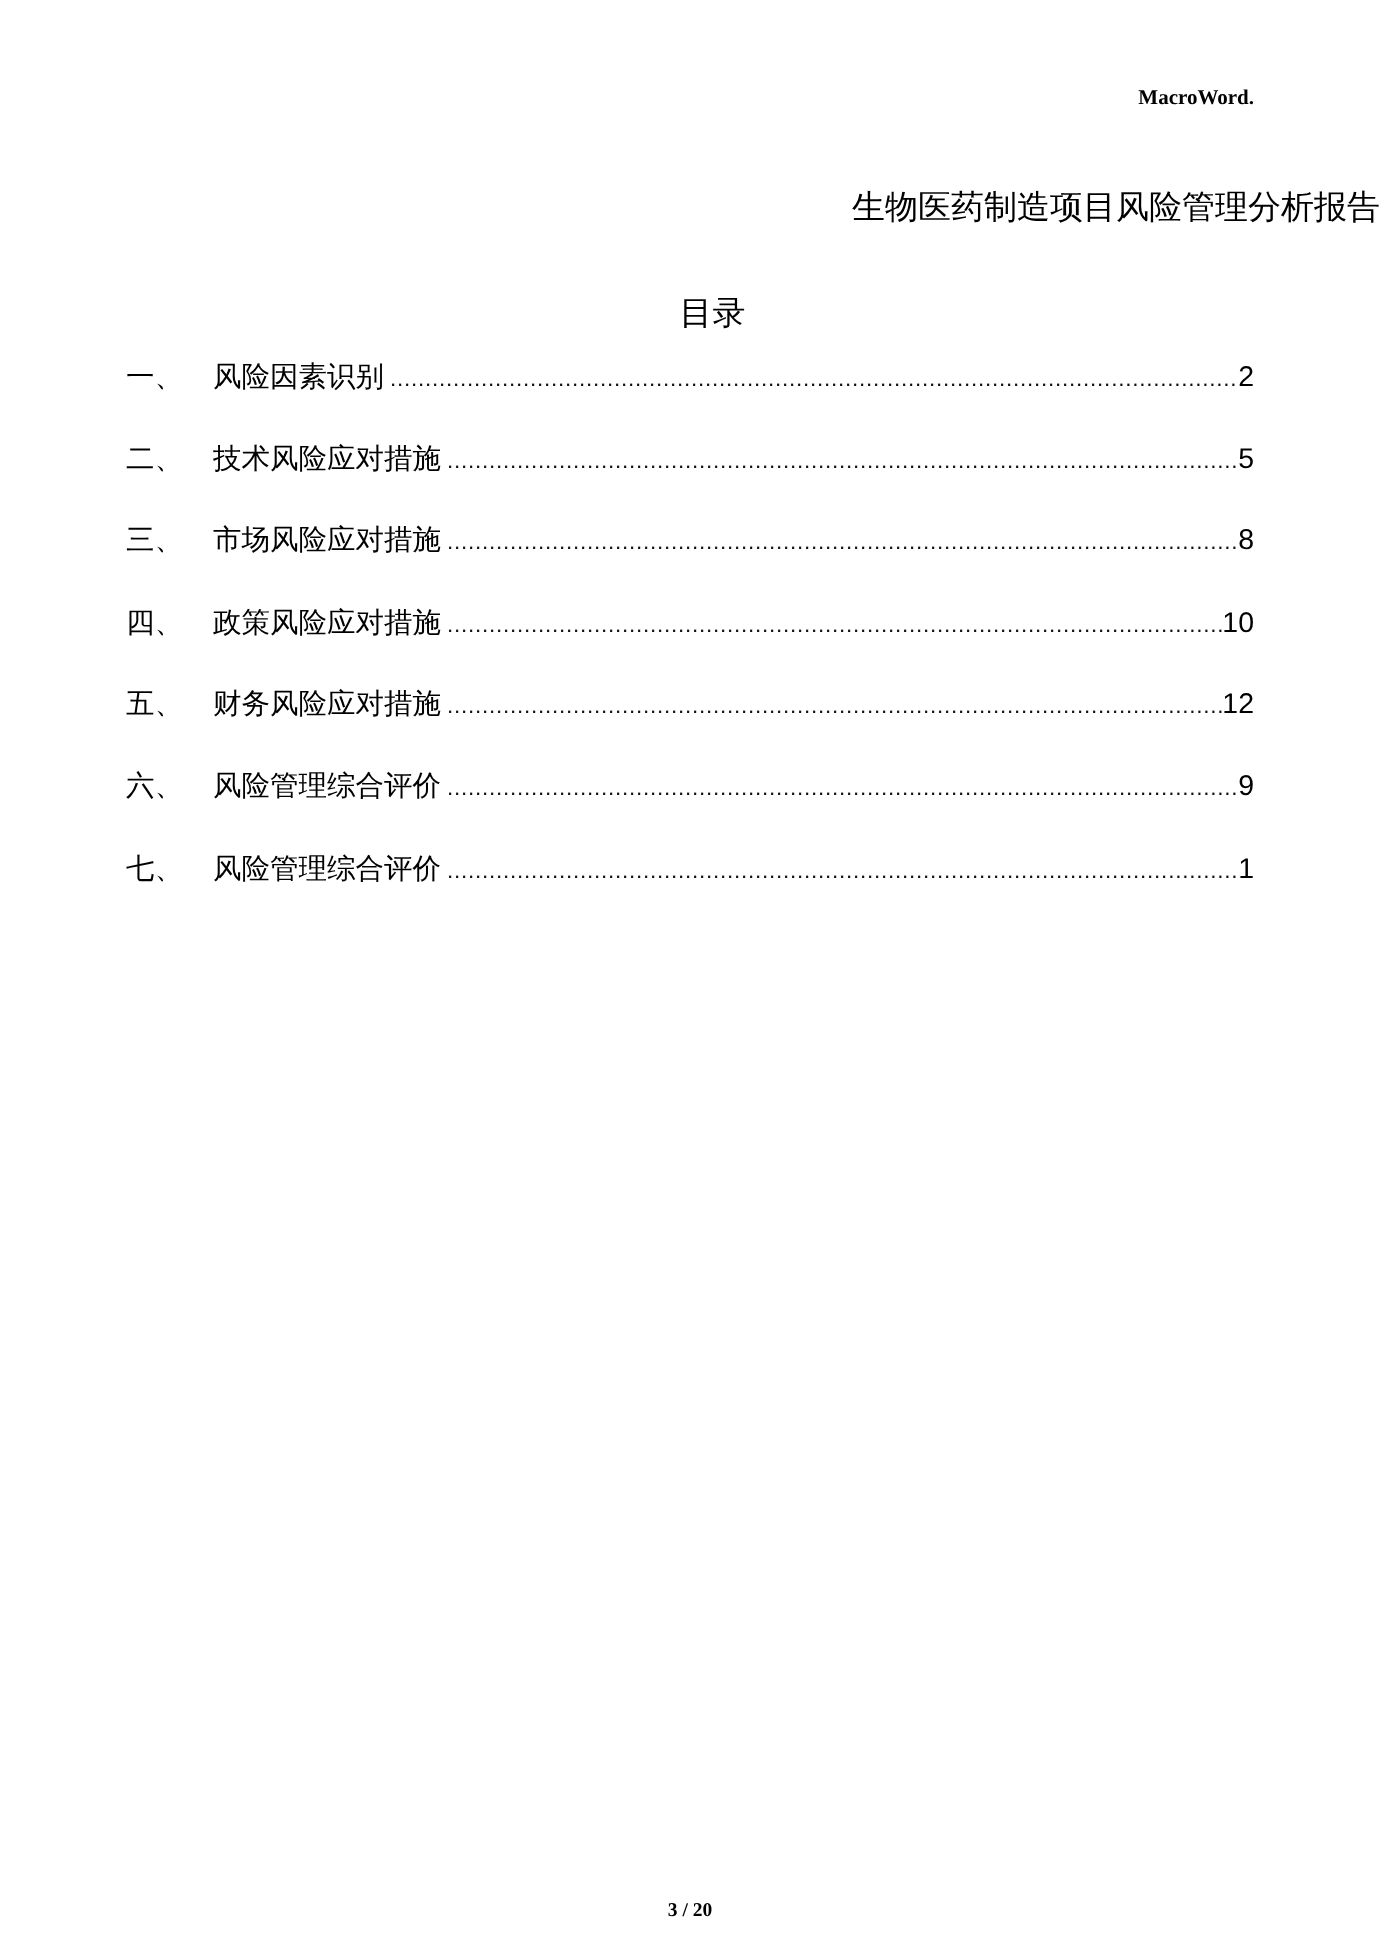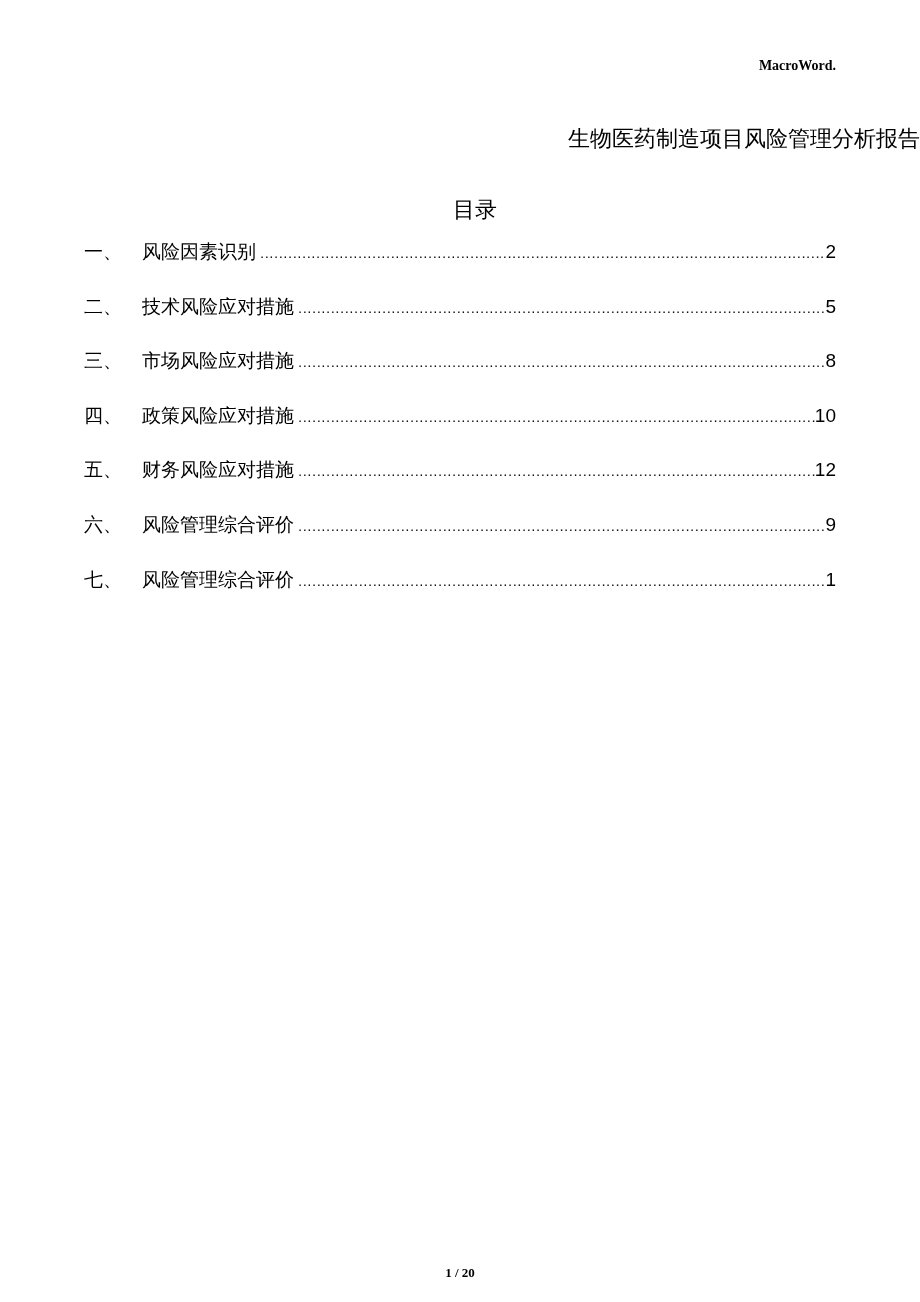--- a/index.html
+++ b/index.html
@@ -145,13 +145,13 @@
     <span class="toc-page">9</span>
   </li>
   <li class="toc-item">
     <span class="toc-num">七、</span>
     <span class="toc-label">风险管理综合评价</span>
     <span class="toc-leader"></span>
     <span class="toc-page">1</span>
   </li>
 </ul>
 
-<div class="footer-page">1 / 20</div>
+<div class="footer-page">3 / 20</div>
 
 </body></html>

